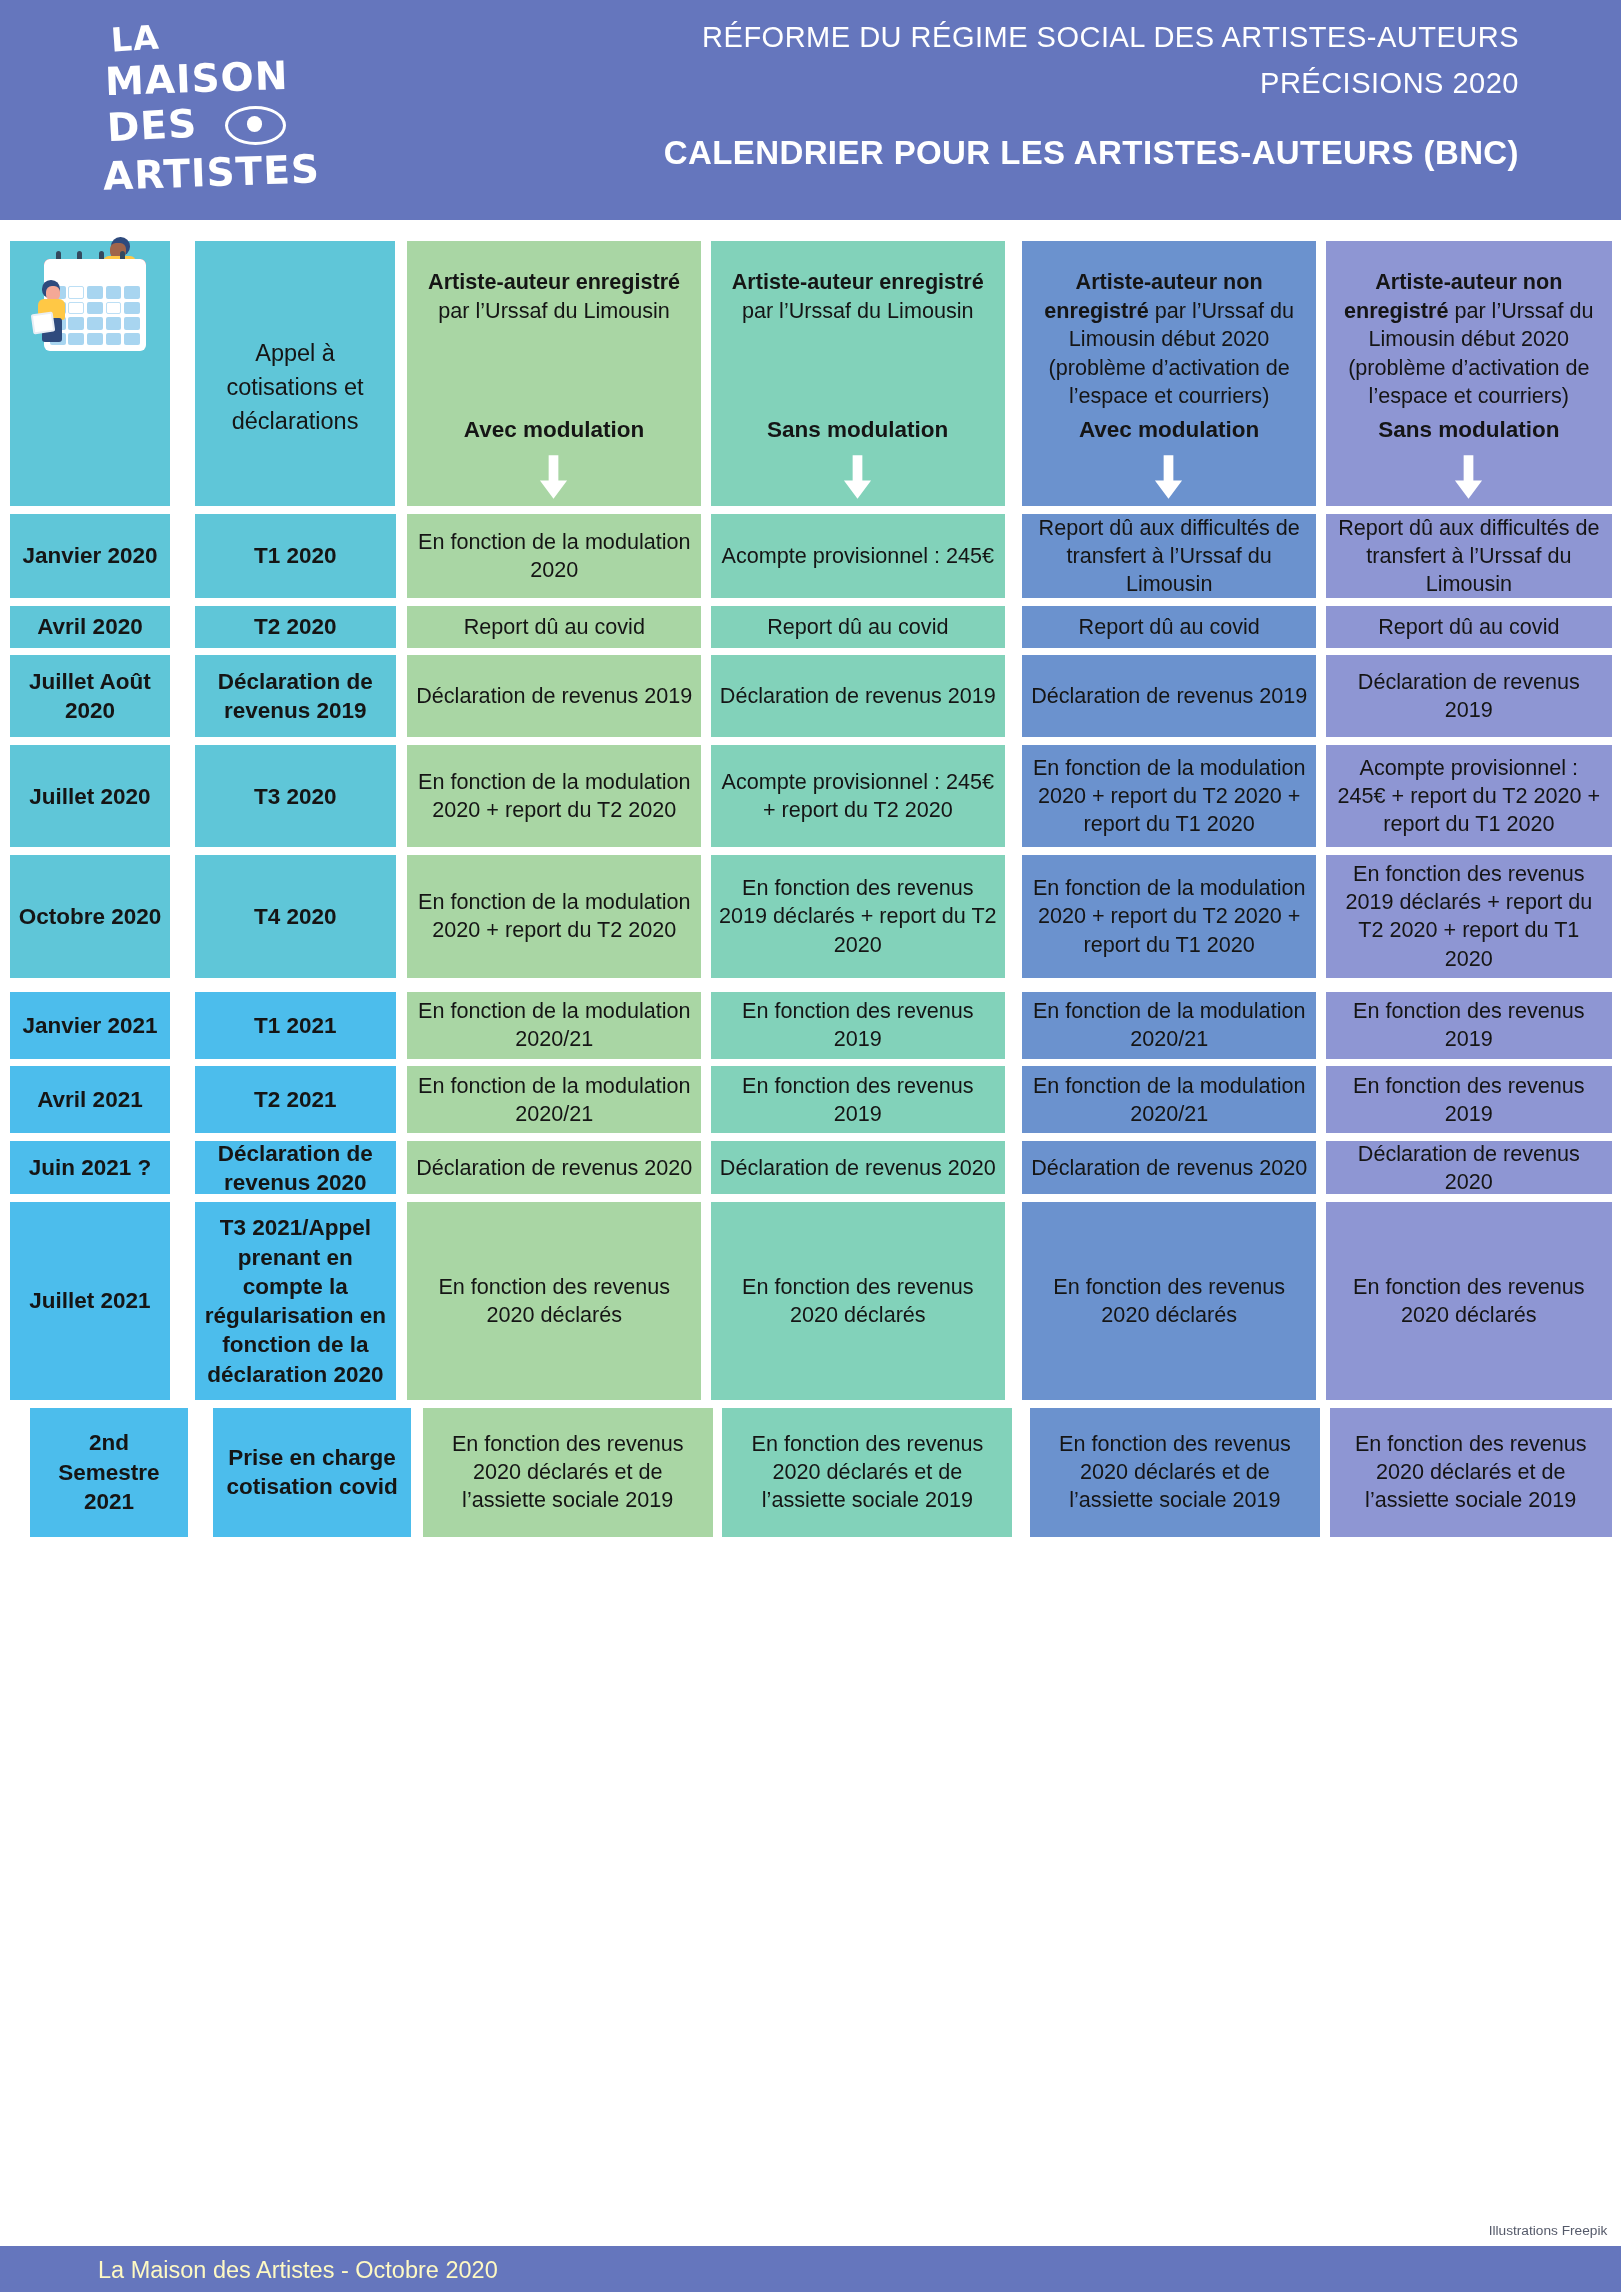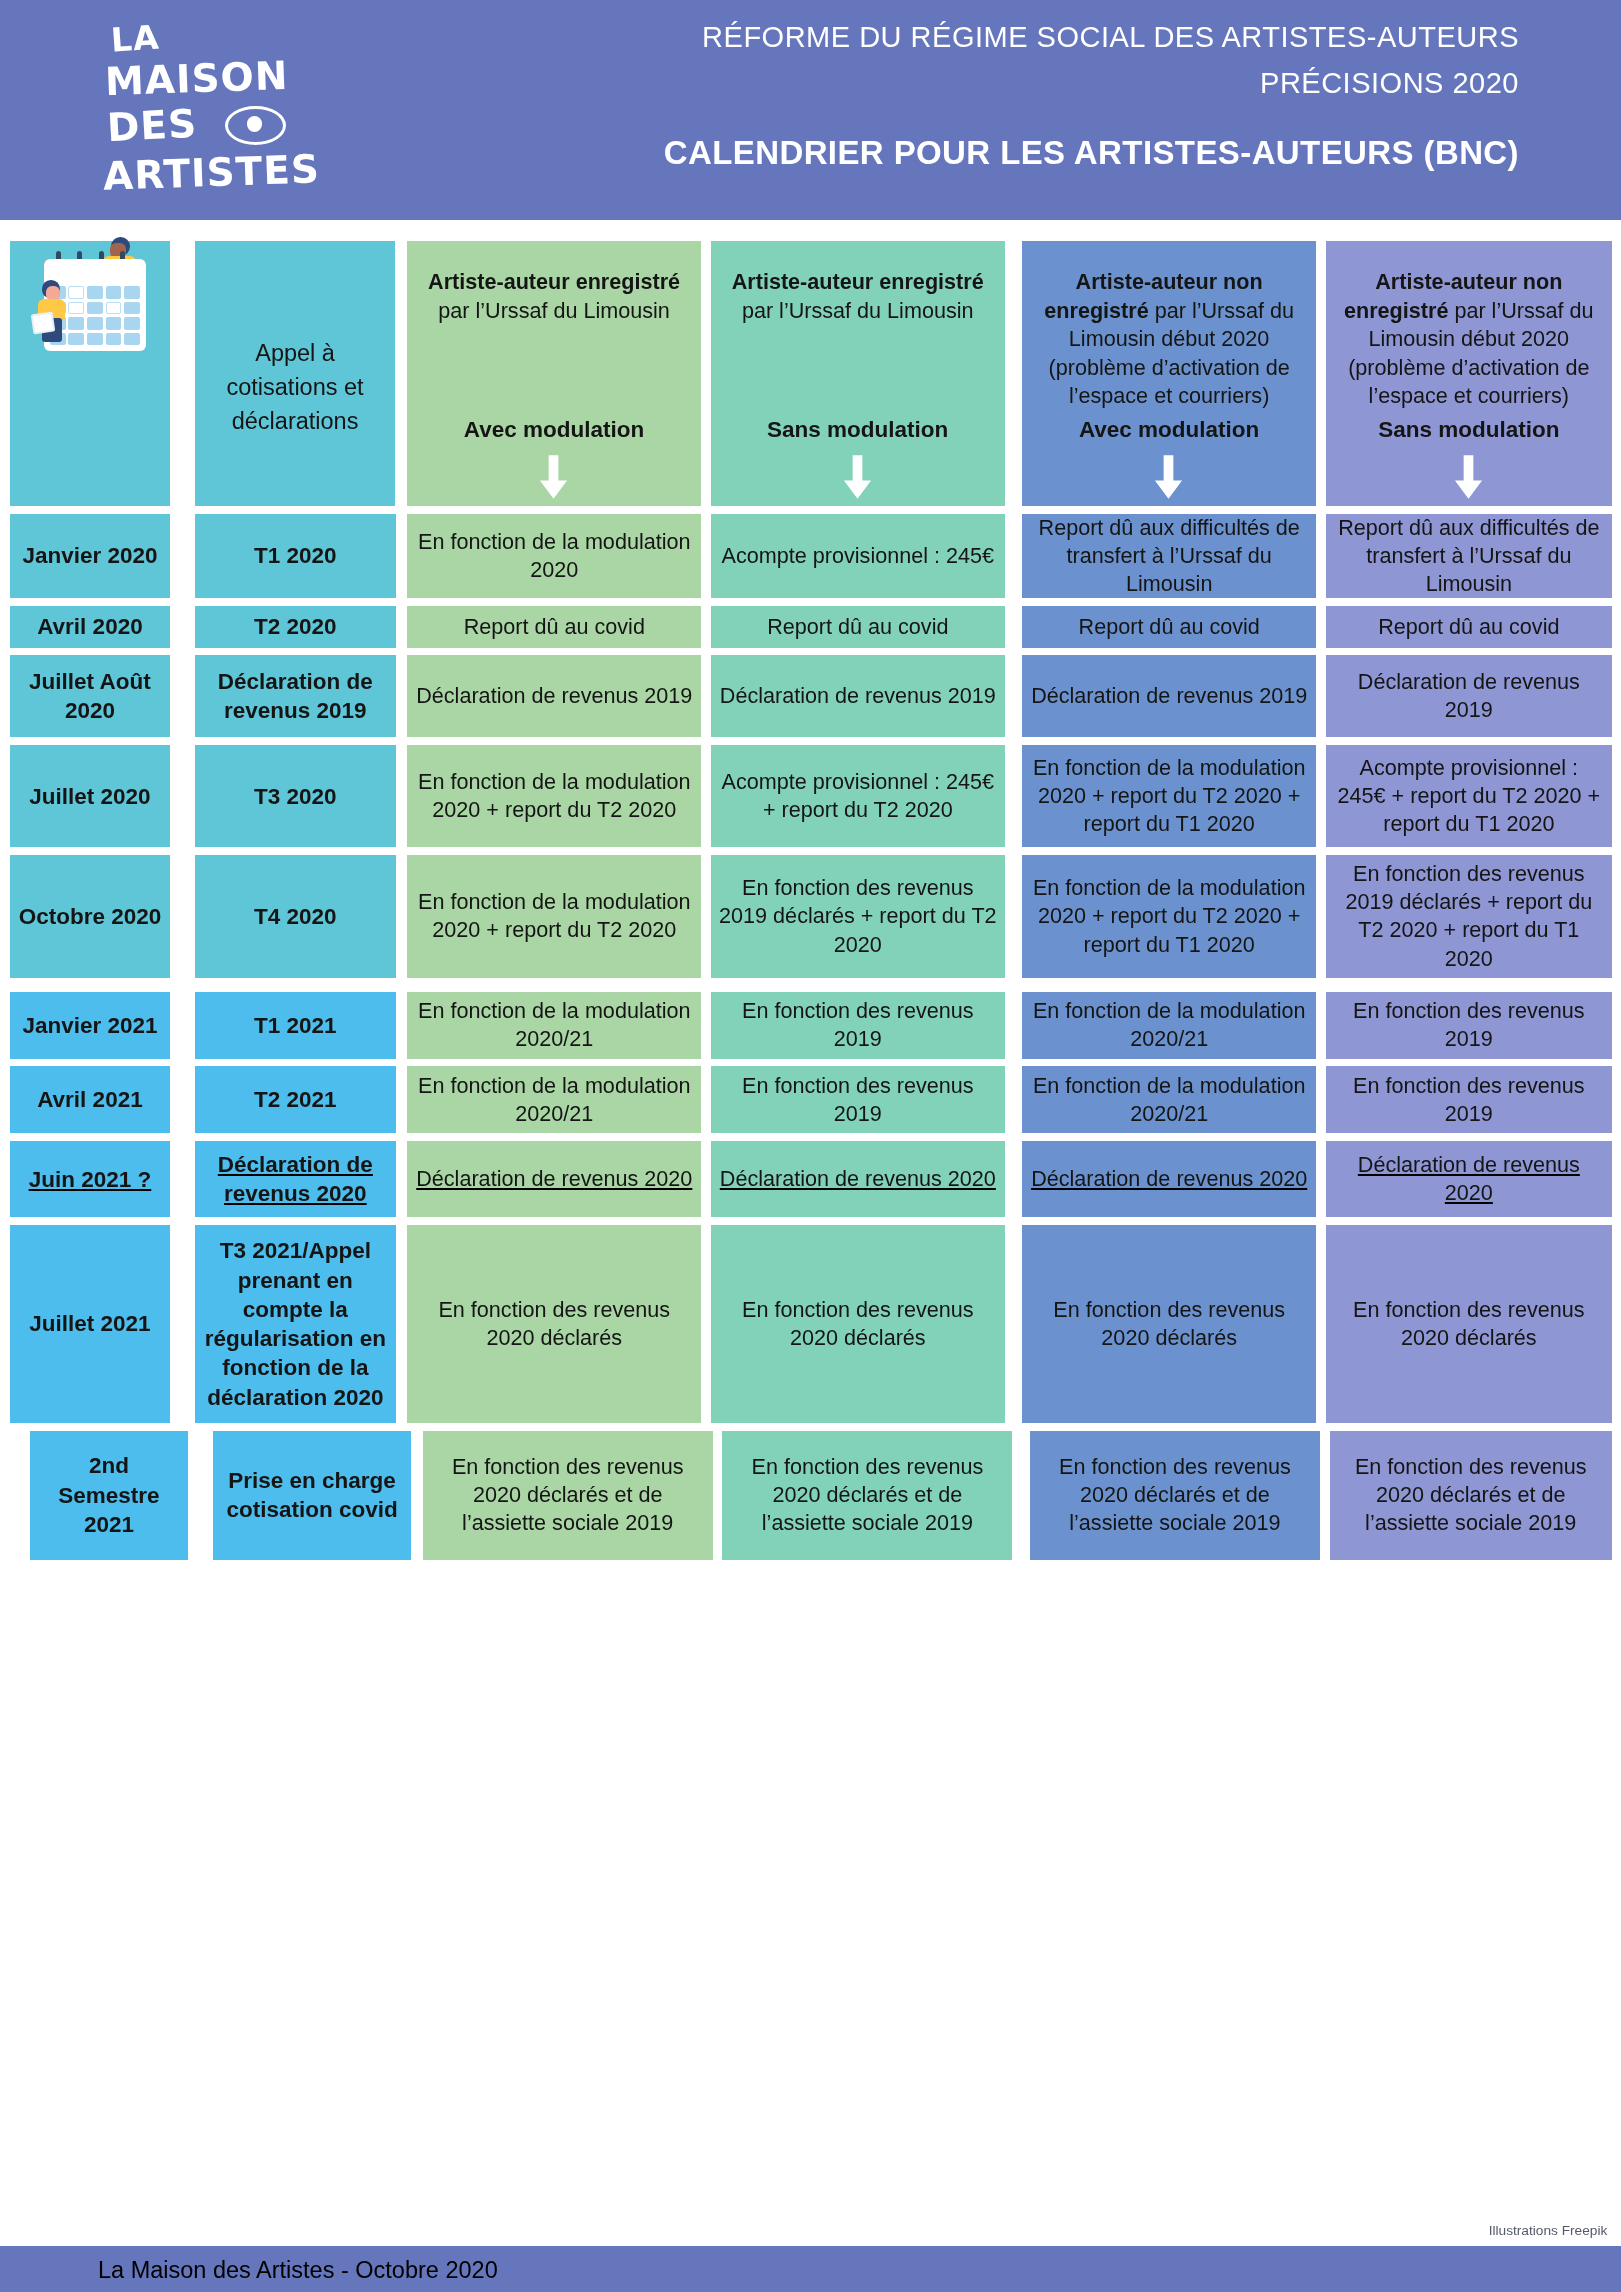--- a/index.html
+++ b/index.html
@@ -227,21 +227,21 @@
   .dcell.bold { font-weight: bold; font-size: 22.5px; }
 
   
   .h-t1  { height: 84px; }
   .h-t2  { height: 42px; }
   .h-dec { height: 82px; }
   .h-t3  { height: 102px; }
   .h-t4  { height: 123px; }
   .h-y1  { height: 67px; }
   .h-y2  { height: 67px; }
-  .h-y3  { height: 76px; text-decoration: underline; }
+  .h-y3  { height: 53px; }
   .h-y4  { height: 198px; }
   .h-y5  { height: 129px; padding-left: 20px; }
 
   
   #credit {
     position: absolute;
     right: 13.7px; top: 2223px;
     font-size: 13.7px;
     color: #555a6a;
     font-family: "Liberation Sans", sans-serif;
@@ -250,21 +250,21 @@
   
   #footer {
     position: absolute;
     left: 0; top: 2246px;
     width: 1621px; height: 47px;
     background: #6576bd;
   }
   #footer-text {
     position: absolute;
     left: 98px; top: 10.8px;
-    color: #000000;
+    color: #fef9c3;
     font-size: 23.5px;
   }
 </style>
 </head>
 <body>
 
 <div id="page">
 
   <div id="header">
     <div id="logo">

